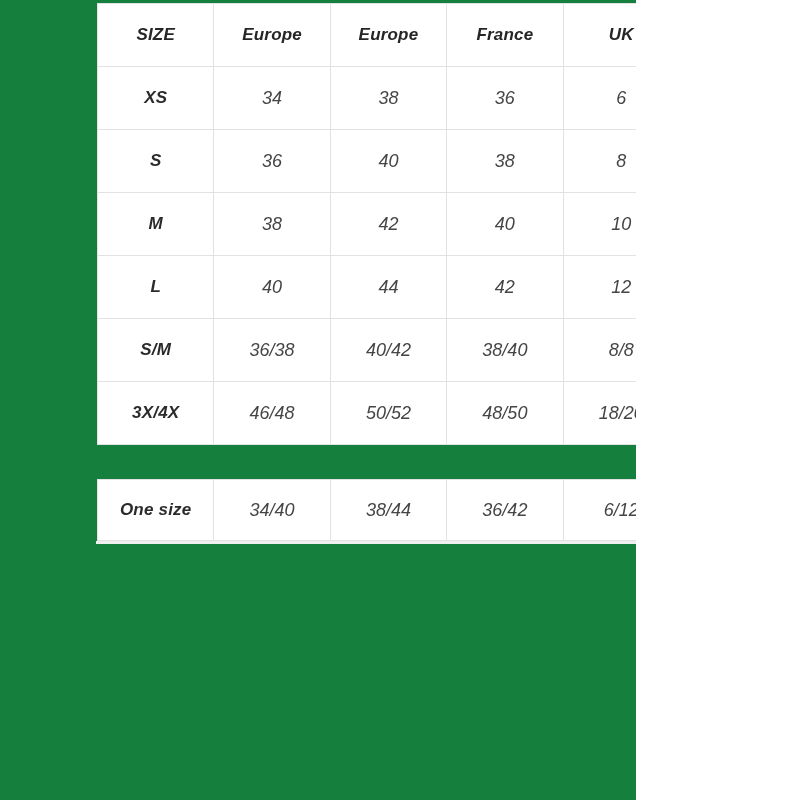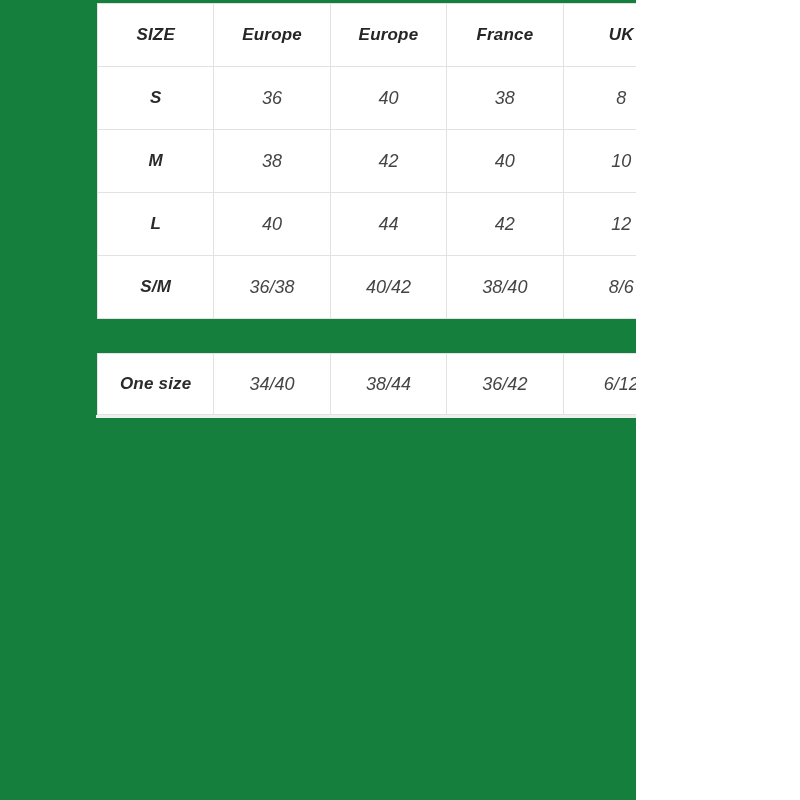--- a/index.html
+++ b/index.html
@@ -83,20 +83,27 @@
         <tr>
             <th class="header-cell">SIZE</th>
             <th class="header-cell">Europe</th>
             <th class="header-cell">Europe</th>
             <th class="header-cell">France</th>
             <th class="header-cell">UK</th>
           </tr>
       </thead>
       <tbody>
           <tr>
+            <td class="size-cell">XS</td>
+            <td class="value-cell">34</td>
+            <td class="value-cell">38</td>
+            <td class="value-cell">36</td>
+            <td class="value-cell">6</td>
+          </tr>
+          <tr>
             <td class="size-cell">S</td>
             <td class="value-cell">36</td>
             <td class="value-cell">40</td>
             <td class="value-cell">38</td>
             <td class="value-cell">8</td>
           </tr>
           <tr>
             <td class="size-cell">M</td>
             <td class="value-cell">38</td>
             <td class="value-cell">42</td>
@@ -108,21 +115,28 @@
             <td class="value-cell">40</td>
             <td class="value-cell">44</td>
             <td class="value-cell">42</td>
             <td class="value-cell">12</td>
           </tr>
           <tr>
             <td class="size-cell">S/M</td>
             <td class="value-cell">36/38</td>
             <td class="value-cell">40/42</td>
             <td class="value-cell">38/40</td>
-            <td class="value-cell">8/6</td>
+            <td class="value-cell">8/8</td>
+          </tr>
+          <tr>
+            <td class="size-cell">3X/4X</td>
+            <td class="value-cell">46/48</td>
+            <td class="value-cell">50/52</td>
+            <td class="value-cell">48/50</td>
+            <td class="value-cell">18/20</td>
           </tr>
         </tbody>
     </table>
 
     <div class="table-gap"></div>
 
     <table class="size-table secondary-table">
       <tbody>
           <tr>
             <td class="size-cell">One size</td>

